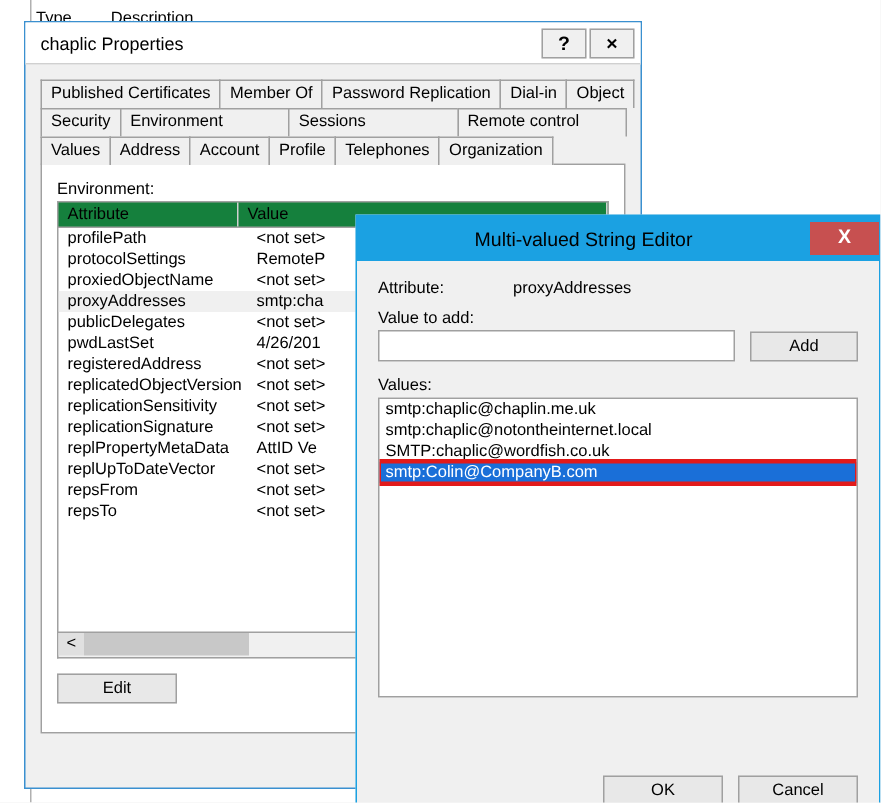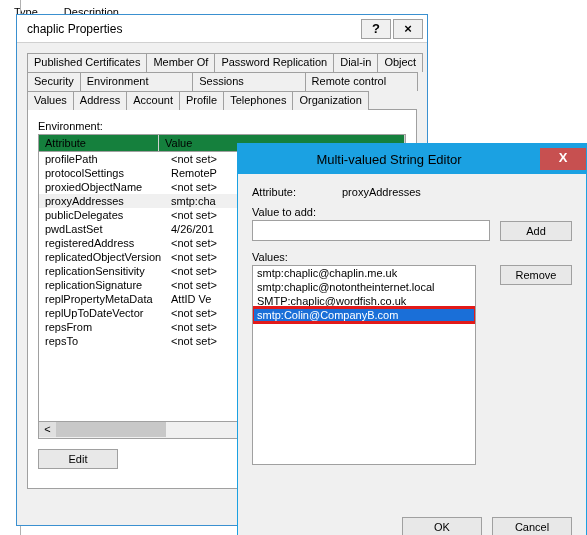--- a/index.html
+++ b/index.html
@@ -1,19 +1,19 @@
 <!DOCTYPE html>
 <html><head>
 <meta charset="utf-8">
 <style>
   * { box-sizing: border-box; font-family: "Segoe UI", Tahoma, sans-serif; font-size: 11px; }
   body { margin: 0; background: #fff; width: 587px; height: 535px; overflow: hidden; position: relative; }
 
   
-  .bg-cols { position: absolute; left: 4px; top: 0; padding: 2px 4px; font-size: 11px; }
+  .bg-cols { position: absolute; left: 14px; top: 0; padding: 2px 4px; font-size: 11px; }
   .bg-cols td { padding: 2px 20px 2px 4px; }
   .left-border { position: absolute; left: 20px; top: 0; width: 0; height: 535px; border-left: 1px solid #b0b0b0; }
 
   
   .propwin {
     position: absolute; left: 16px; top: 14px; width: 412px; height: 512px;
     background: #f0f0f0; border: 1px solid #3a90d0;
   }
   .propwin .titlebar {
     height: 28px; background: #fff; border-bottom: 1px solid #d0d0d0;
@@ -225,22 +225,19 @@
       <span class="btn" style="width:72px">Add</span>
     </div>
     <span class="lbl">Values:</span>
     <div class="values-wrap">
       <div class="values-list">
         <div class="vrow">smtp:chaplic@chaplin.me.uk</div>
         <div class="vrow">smtp:chaplic@notontheinternet.local</div>
         <div class="vrow">SMTP:chaplic@wordfish.co.uk</div>
         <div class="vrow sel red-outline">smtp:Colin@CompanyB.com</div>
       </div>
-      <div class="side">
-        <span class="btn" style="width:72px">Remove</span>
-      </div>
     </div>
   </div>
   <div class="bottom">
     <span class="btn">OK</span>
     <span class="btn">Cancel</span>
   </div>
 </div>
 
 </body></html>

